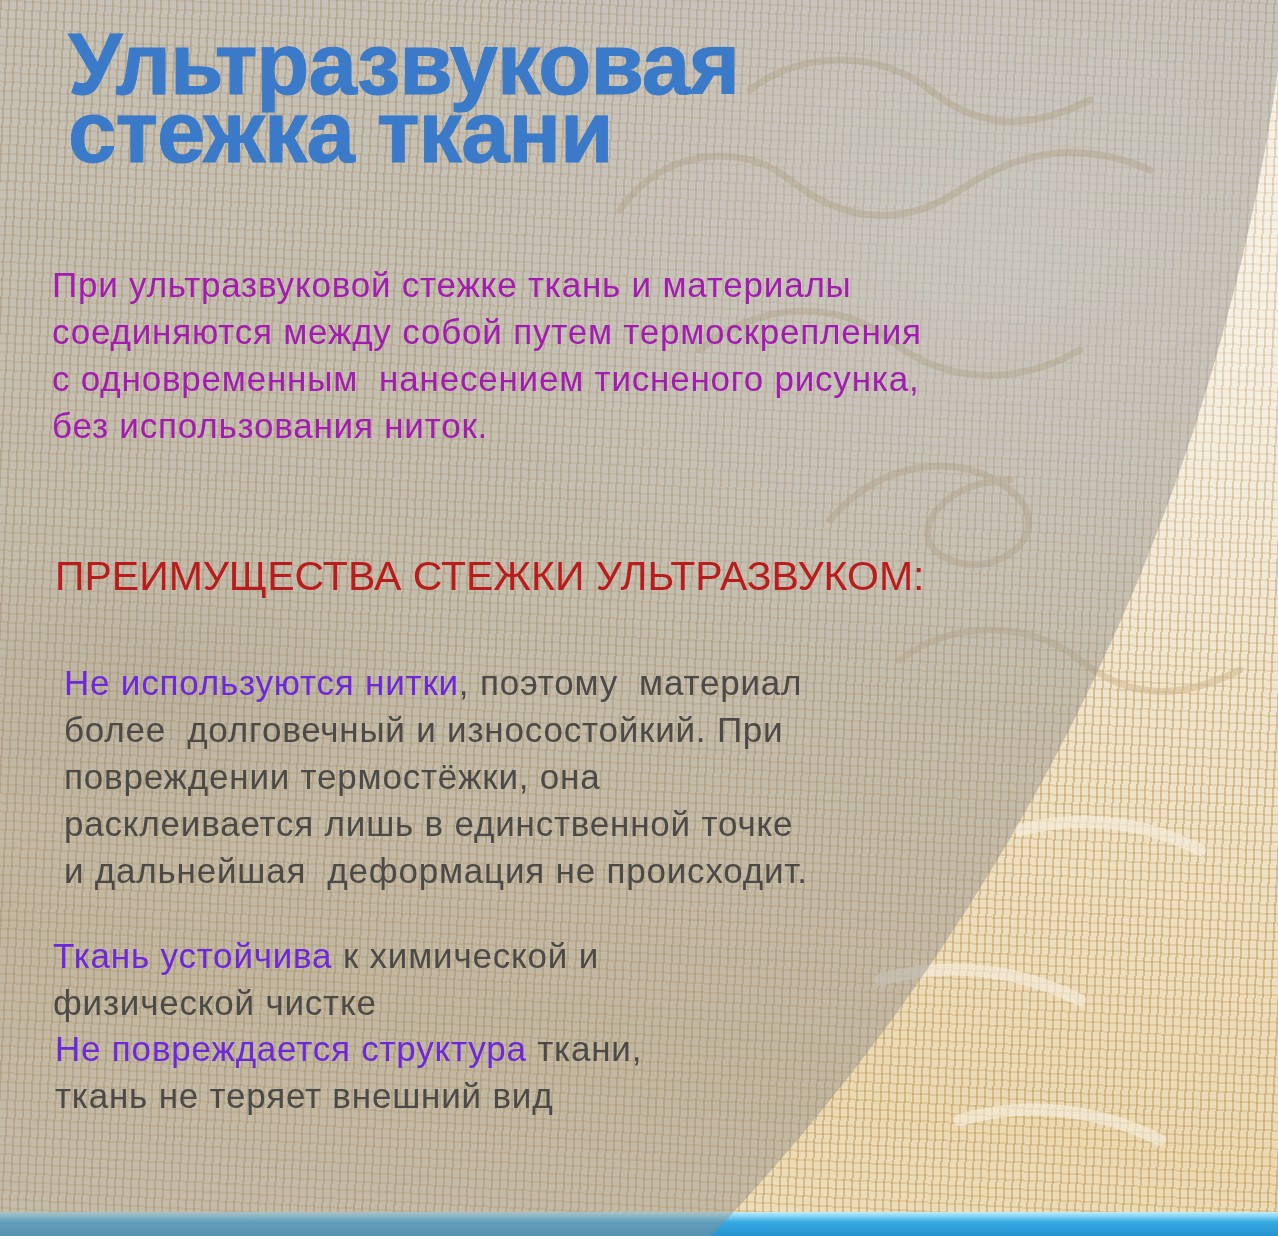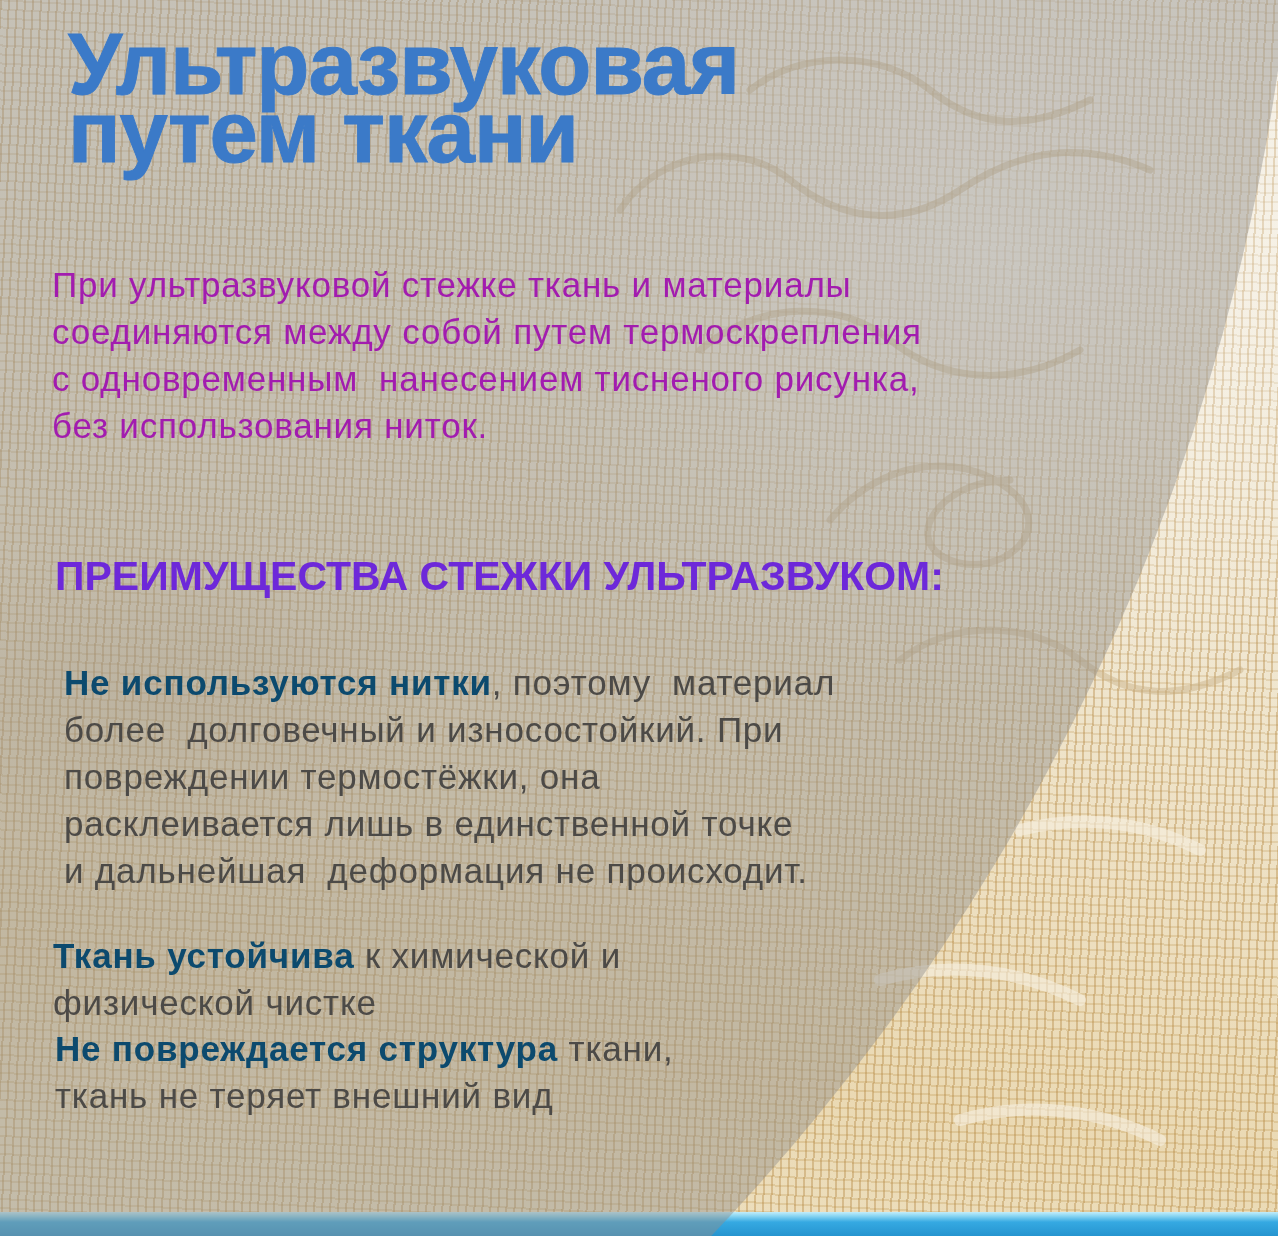--- a/index.html
+++ b/index.html
@@ -48,27 +48,27 @@
     -webkit-text-stroke:0.9px #3b7ac8;
   }
   .intro {
     left:52px; top:261px;
     font-size:35px; line-height:47px; letter-spacing:0.8px;
     color:#a21caf;
   }
   .advantages-heading {
     left:55px; top:553px;
     font-size:41px; line-height:47px; letter-spacing:0px;
-    font-weight:700; color:#6d28d9;
+    font-weight:400; color:#b91c1c;
   }
   .advantage {
     font-size:35px; line-height:47px; letter-spacing:0.8px;
     color:#4c4a47;
   }
-  .advantage .lead { font-weight:700; color:#0c4a6e; }
+  .advantage .lead { font-weight:400; color:#6d28d9; }
   .adv-0 { left:64px; top:659px; }
   .adv-1 { left:53px; top:904px;margin-top:28px; }
   .adv-2 { left:55px; top:1025px; }
 </style>
 </head>
 <body>
 
 <div class="canvas">
 
   <div class="fabric"></div>
@@ -86,21 +86,21 @@
       <path d="M 880 980 C 950 960, 1020 970, 1080 1000"></path>
       <path d="M 960 1120 C 1030 1100, 1100 1110, 1160 1140"></path>
     </g>
   </svg>
 
   <div class="bottom-bar"></div>
 
   <div class="overlay"></div>
 
   <h1 class="txt page-title">Ультразвуковая
-путем ткани</h1>
+стежка ткани</h1>
 
   <p class="txt intro">При ультразвуковой стежке ткань и материалы
 соединяются между собой путем термоскрепления
 с одновременным  нанесением тисненого рисунка,
 без использования ниток.</p>
 
   <h2 class="txt advantages-heading">ПРЕИМУЩЕСТВА СТЕЖКИ УЛЬТРАЗВУКОМ:</h2>
 
   <p class="txt advantage adv-0"><span class="lead">Не используются нитки</span><span>, поэтому  материал
 более  долговечный и износостойкий. При

